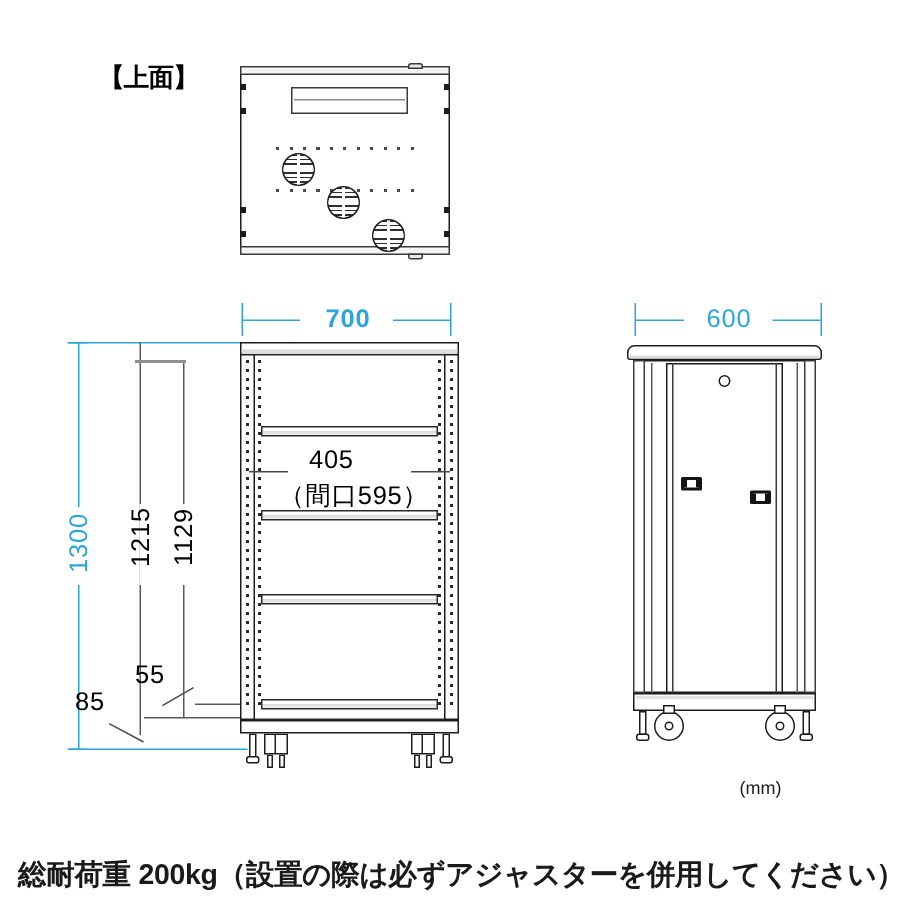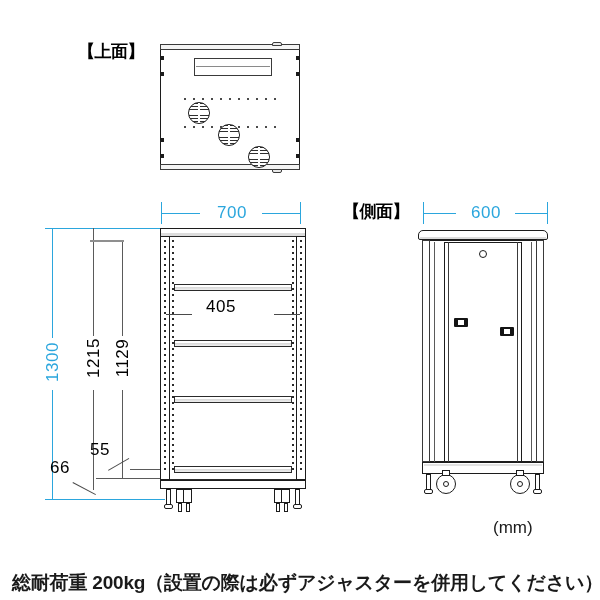--- a/index.html
+++ b/index.html
@@ -157,32 +157,32 @@
 
   
   .spec-line {
     font-size: 19px;
     font-weight: bold;
     color: #1a1a1a;
     white-space: nowrap;
     letter-spacing: -0.2px;
   }
   .unit-text {
-    font-size: 17px;
+    font-size: 12px;
     color: #1a1a1a;
     white-space: nowrap;
   }
   .leader { background: #4a4a4a; height: 1px; transform-origin: 0 0; }
 </style>
 </head>
 <body>
 
 <div id="root">
 
-  <div class="abs view-title" style="left:78px; top:40px;">【上面】</div>
+  <div class="abs view-title" style="left:66px; top:40px;">【上面】</div>
 
   <div class="abs" style="left:156px; top:42px; width:148px; height:132px;">
 
     <div class="abs panel" style="left:4px; top:6px; width:140px; height:120px;"></div>
 
     <div class="abs panel-thin fill-light" style="left:4px; top:2px; width:140px; height:6px;"></div>
 
     <div class="abs panel-thin fill-light" style="left:4px; top:122px; width:140px; height:6px;"></div>
 
     <div class="abs panel-thin fill-grey" style="left:116px; top:0px; width:10px; height:4px; border-radius:2px 2px 0 0;"></div>
@@ -208,21 +208,21 @@
     <div class="abs fan" style="left:62px; top:60px; width:22px; height:22px;"></div>
     <div class="abs fan" style="left:92px; top:60px; width:22px; height:22px;"></div>
   </div>
 
 
   <div class="abs" style="left:161px; top:200px; width:140px; height:26px;">
     <div class="abs tick-v" style="left:0px; top:2px; width:1px; height:22px;"></div>
     <div class="abs tick-v" style="left:139px; top:2px; width:1px; height:22px;"></div>
     <div class="abs rule-h" style="left:1px; top:13px; width:38px;"></div>
     <div class="abs rule-h" style="left:101px; top:13px; width:38px;"></div>
-    <div class="abs dim-text cyan" style="left:45px; top:3px; width:52px; text-align:center;">700</div>
+    <div class="abs dim-text cyan" style="left:45px; top:3px; width:52px; text-align:center;font-weight:bold;">700</div>
   </div>
 
   <div class="abs" style="left:28px; top:228px; width:40px; height:272px;">
     <div class="abs rule-v" style="left:24px; top:0px; height:272px;"></div>
     <div class="abs tick-h" style="left:18px; top:0px; width:12px;"></div>
     <div class="abs tick-h" style="left:18px; top:271px; width:12px;"></div>
     <div class="abs rule-v" style="left:24px; top:110px; height:52px; background:#ffffff; width:2px;"></div>
     <div class="abs dim-text cyan vert" style="left:-6px; top:124px; width:62px; text-align:center;">1300</div>
   </div>
 
@@ -235,21 +235,21 @@
     <div class="abs dim-text vert" style="left:-17px; top:120px; width:62px; text-align:center;">1215</div>
   </div>
 
   <div class="abs" style="left:110px; top:240px; width:30px; height:238px;">
     <div class="abs rule-v blk" style="left:12px; top:0px; height:238px;"></div>
     <div class="abs" style="left:12px; top:96px; height:54px; background:#ffffff; width:2px;"></div>
     <div class="abs rule-h blk" style="left:-20px; top:0px; width:34px; background:#8f8f8f; height:2px;"></div>
     <div class="abs dim-text vert" style="left:-18px; top:108px; width:62px; text-align:center;">1129</div>
   </div>
 
-  <div class="abs dim-text" style="left:50px; top:458px;">66</div>
+  <div class="abs dim-text" style="left:50px; top:458px;">85</div>
   <div class="abs leader" style="left:73px; top:482px; width:26px; transform: rotate(28deg);"></div>
   <div class="abs rule-h blk" style="left:96px; top:478px; width:70px; height:1px;"></div>
 
   <div class="abs dim-text" style="left:90px; top:440px;">55</div>
   <div class="abs leader" style="left:108px; top:470px; width:24px; transform: rotate(-30deg);"></div>
   <div class="abs rule-h blk" style="left:130px; top:469px; width:36px; height:1px;"></div>
 
   <div class="abs" style="left:160px; top:228px; width:146px; height:288px;">
 
     <div class="abs panel" style="left:0px; top:0px; width:146px; height:8px;"></div>
@@ -284,22 +284,22 @@
     <div class="abs foot" style="left:114px; top:261px; width:16px; height:14px;"></div>
     <div class="abs" style="left:121px; top:262px; width:1px; height:12px; background:#1c1c1c;"></div>
     <div class="abs foot" style="left:116px; top:275px; width:4px; height:9px;"></div>
     <div class="abs foot" style="left:124px; top:275px; width:4px; height:9px;"></div>
 
     <div class="abs rule-h blk" style="left:6px; top:86px; width:26px; height:1px; background:#4a4a4a;"></div>
     <div class="abs rule-h blk" style="left:114px; top:86px; width:26px; height:1px; background:#4a4a4a;"></div>
   </div>
 
   <div class="abs dim-text" style="left:206px; top:297px;">405</div>
-
-  <div class="abs view-title" style="left:343px; top:200px;">【側面】</div>
+  <div class="abs dim-text" style="left:186px; top:319px;">（間口595）</div>
+
 
   <div class="abs" style="left:423px; top:200px; width:99px; height:26px;">
     <div class="abs tick-v" style="left:0px; top:2px; width:1px; height:22px;"></div>
     <div class="abs tick-v" style="left:124px; top:2px; width:1px; height:22px;"></div>
     <div class="abs rule-h" style="left:1px; top:13px; width:32px;"></div>
     <div class="abs rule-h" style="left:92px; top:13px; width:32px;"></div>
     <div class="abs dim-text cyan" style="left:37px; top:3px; width:52px; text-align:center;">600</div>
   </div>
 
   <div class="abs" style="left:418px; top:230px; width:130px; height:290px;">

